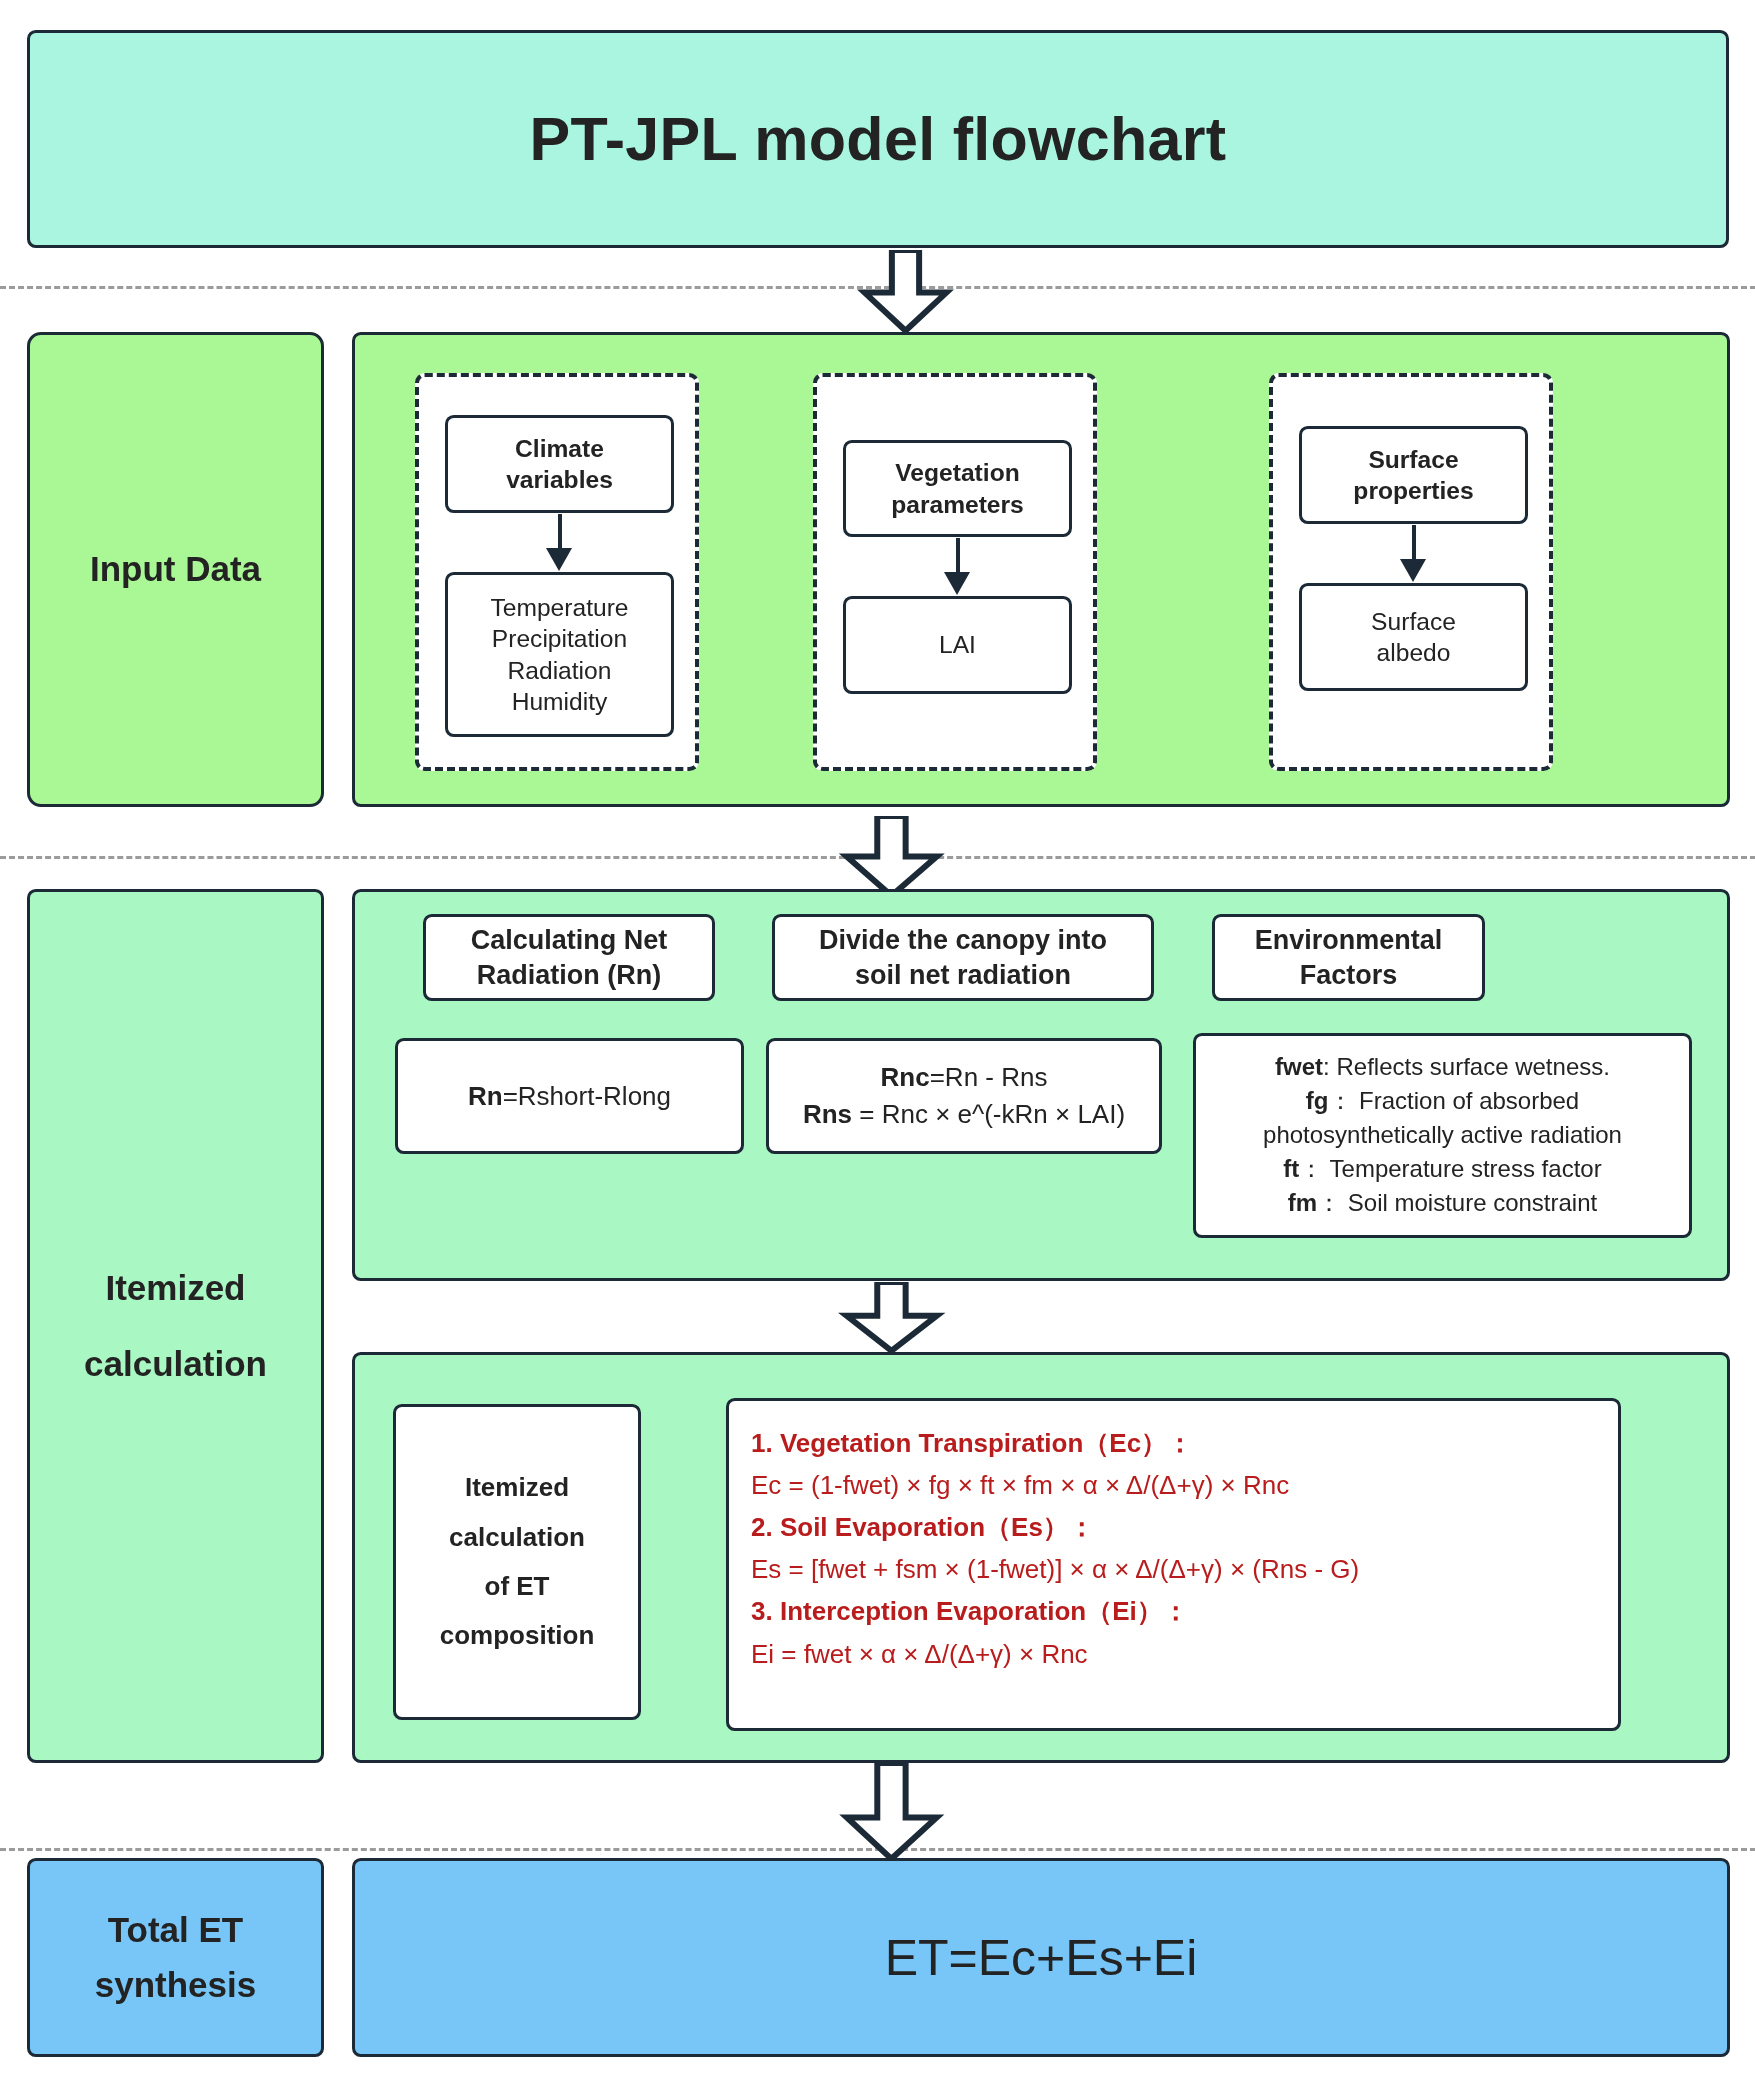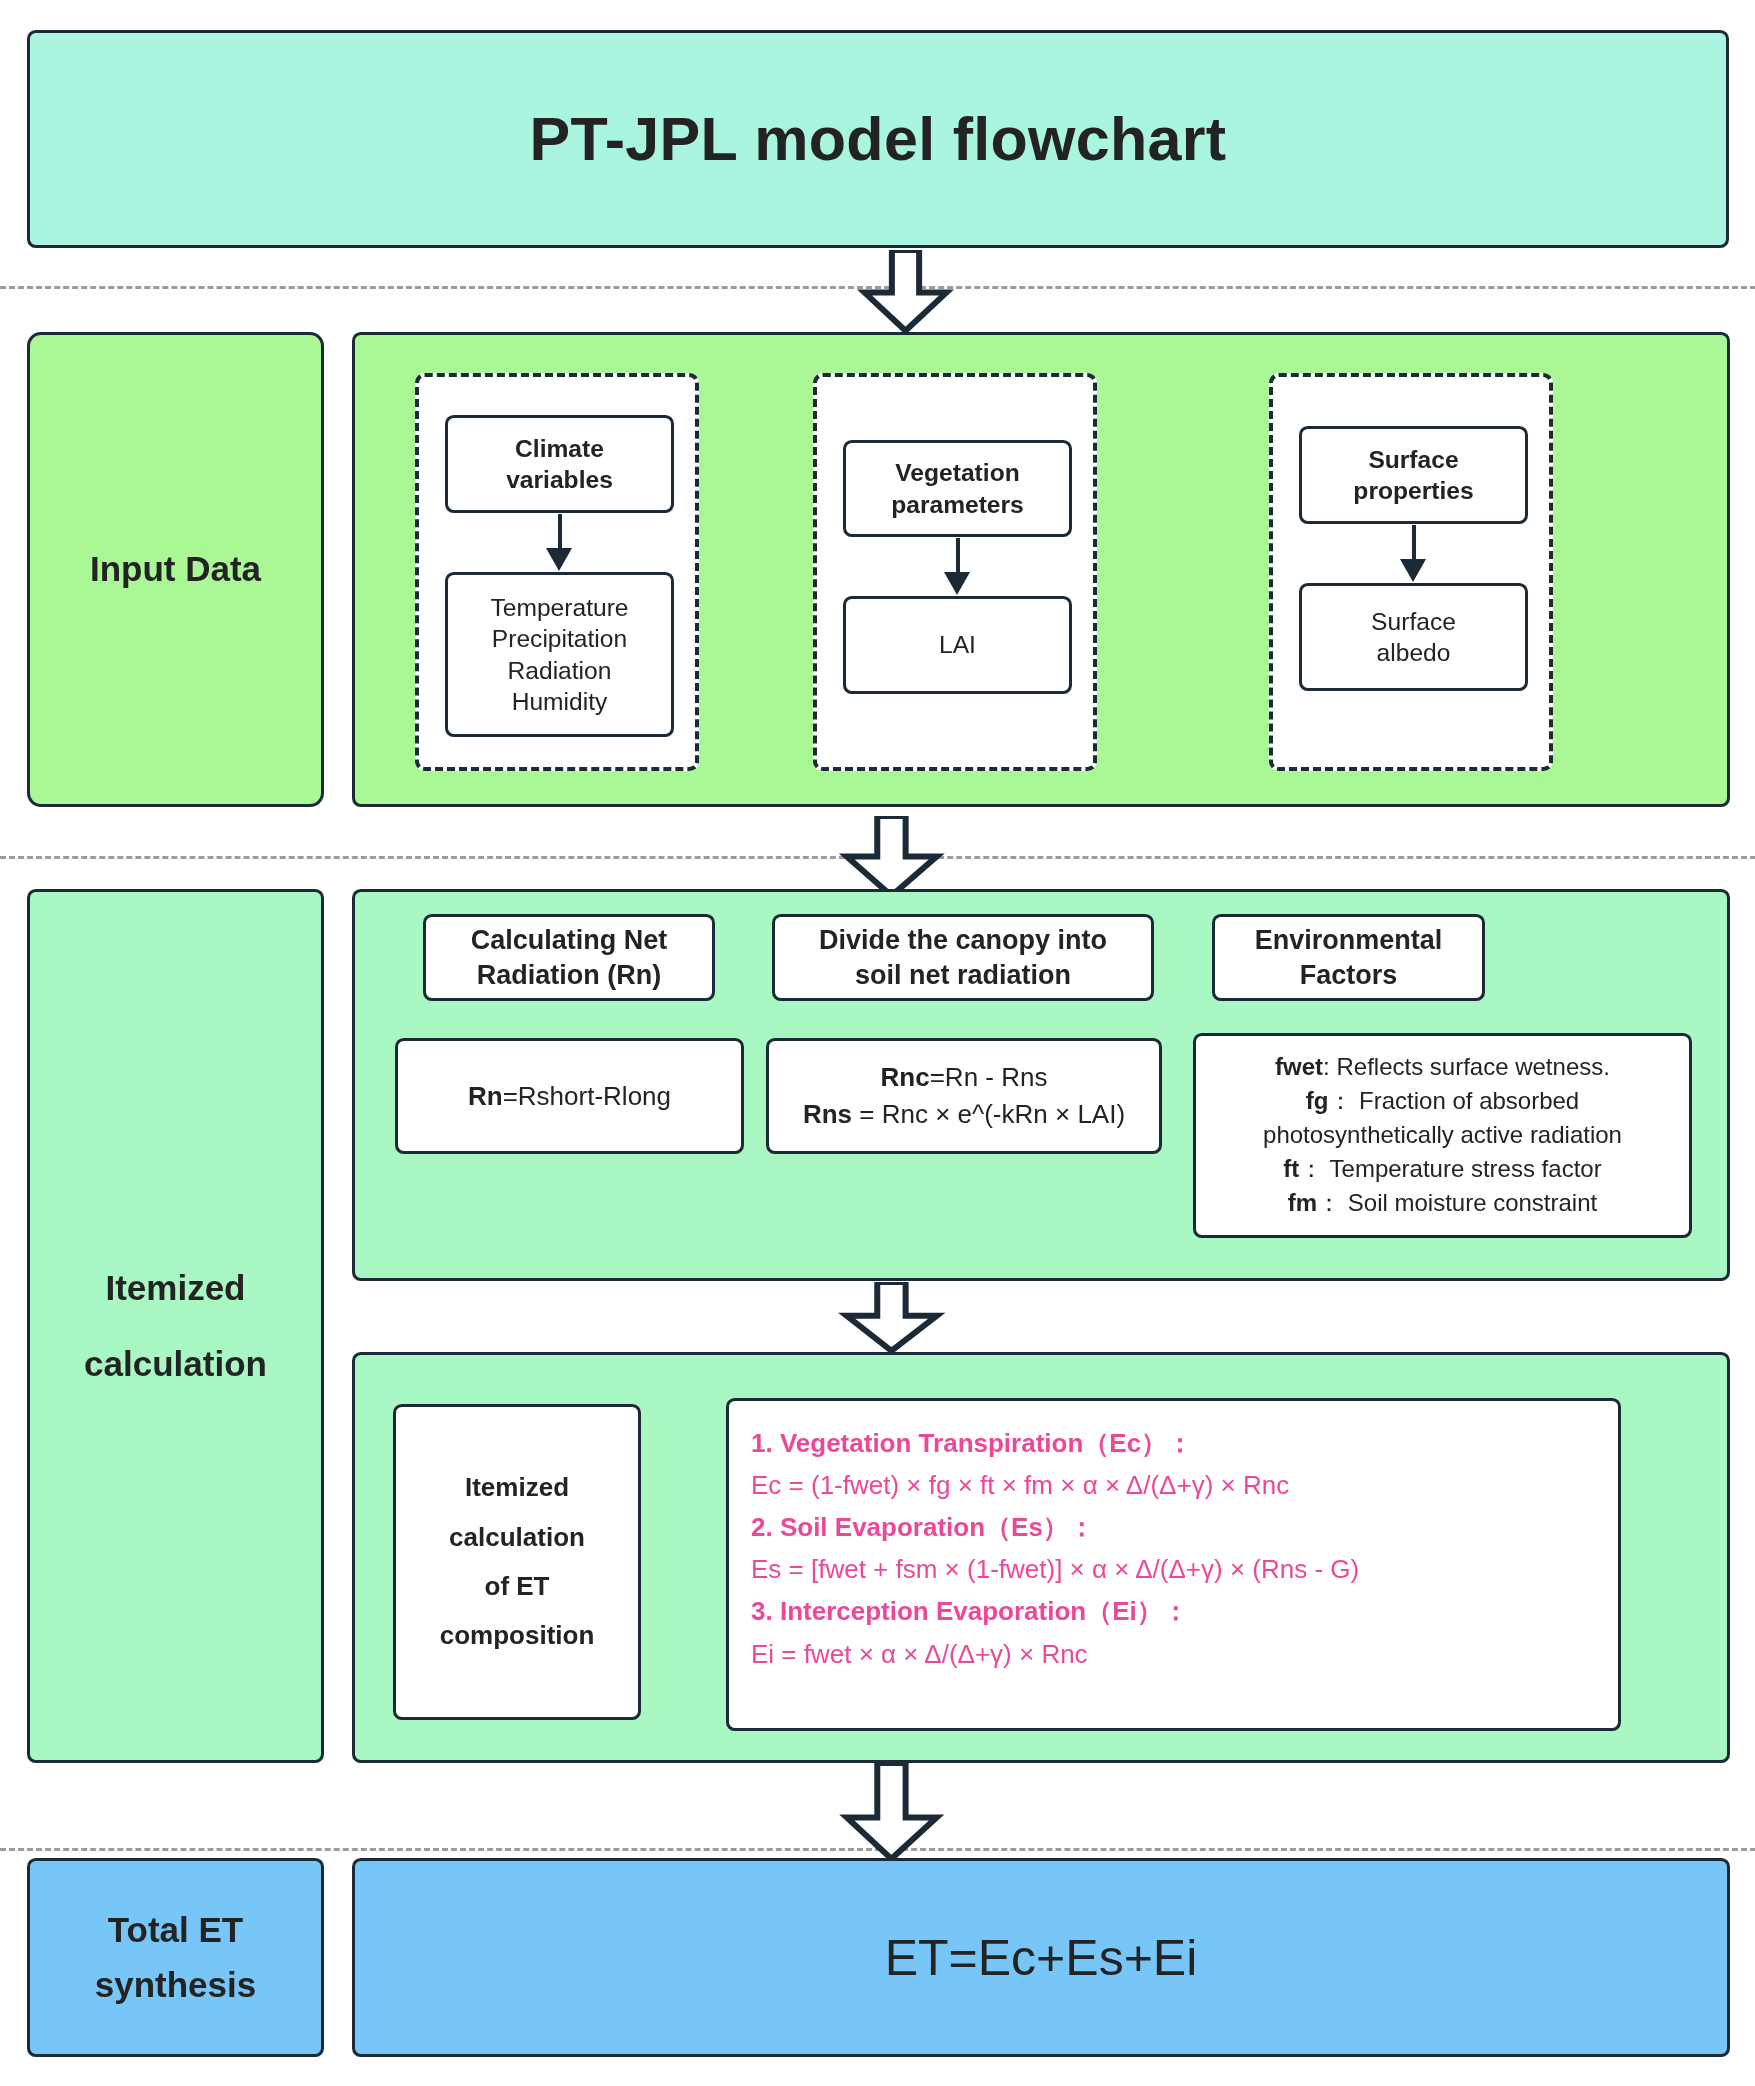--- a/index.html
+++ b/index.html
@@ -86,21 +86,21 @@
     line-height: 1.42;
   }
   .formula b { font-weight: 700; }
 
   .et-list {
     position: absolute;
     border: 3.8px solid #1b2a36;
     border-radius: 8.7px;
     background: #ffffff;
     padding: 21px 22px;
-    color: #ec4899;
+    color: #b91c1c;
     font-size: 26px;
     line-height: 1.62;
     text-align: left;
   }
   .et-list .hdr { font-weight: 700; }
 
   .big-formula {
     font-size: 50px;
     font-weight: 400;
     align-items: center;

